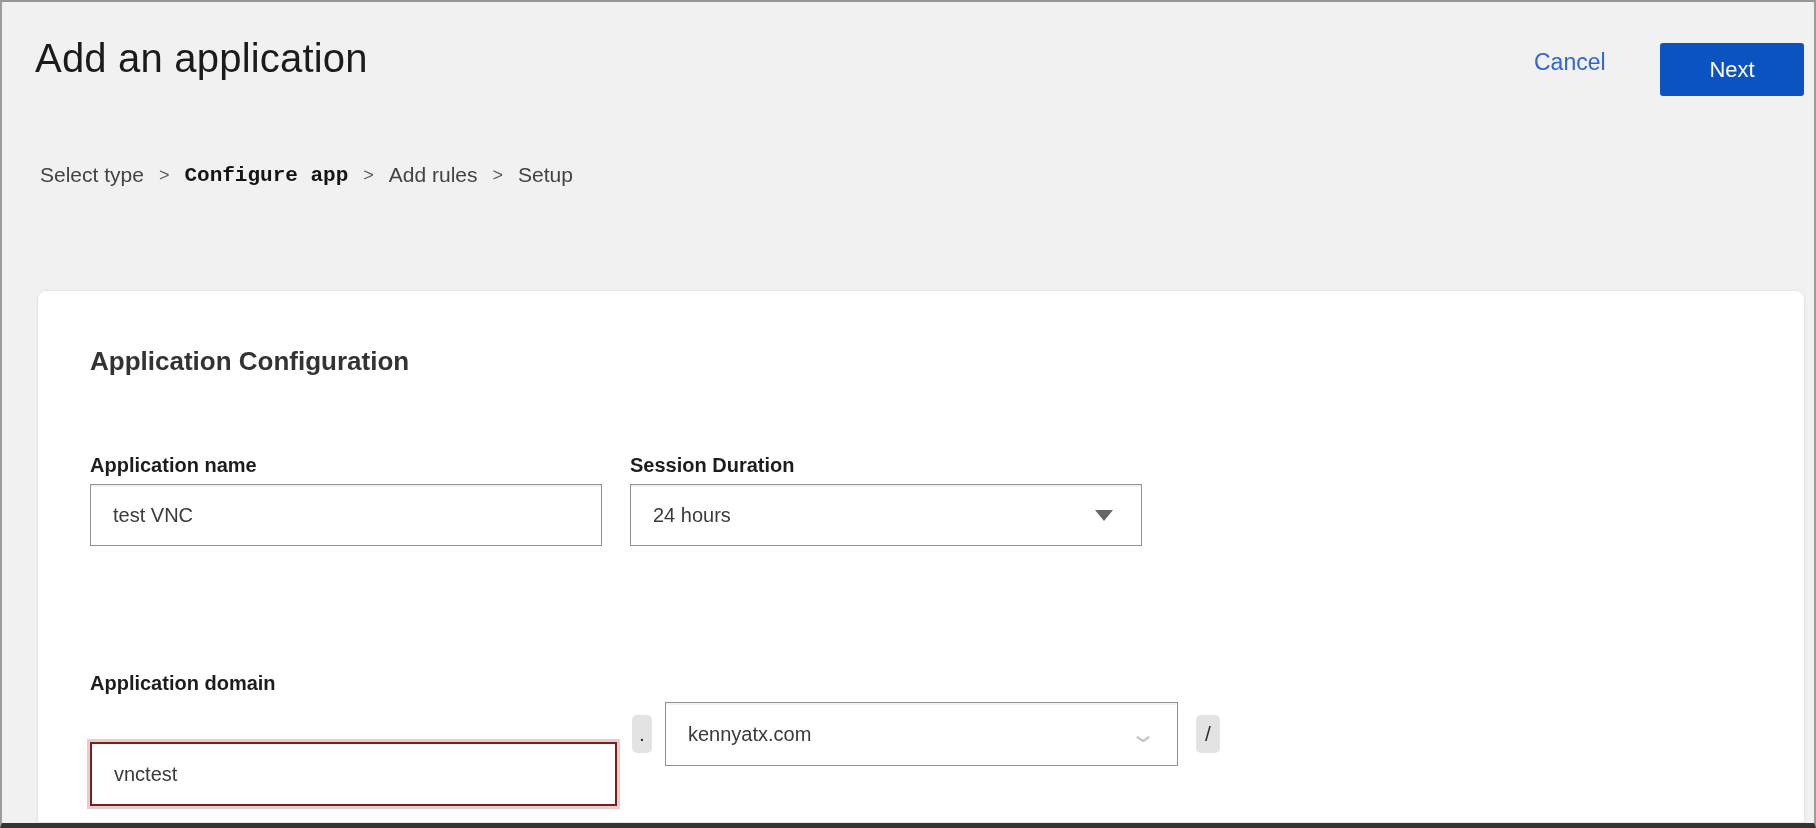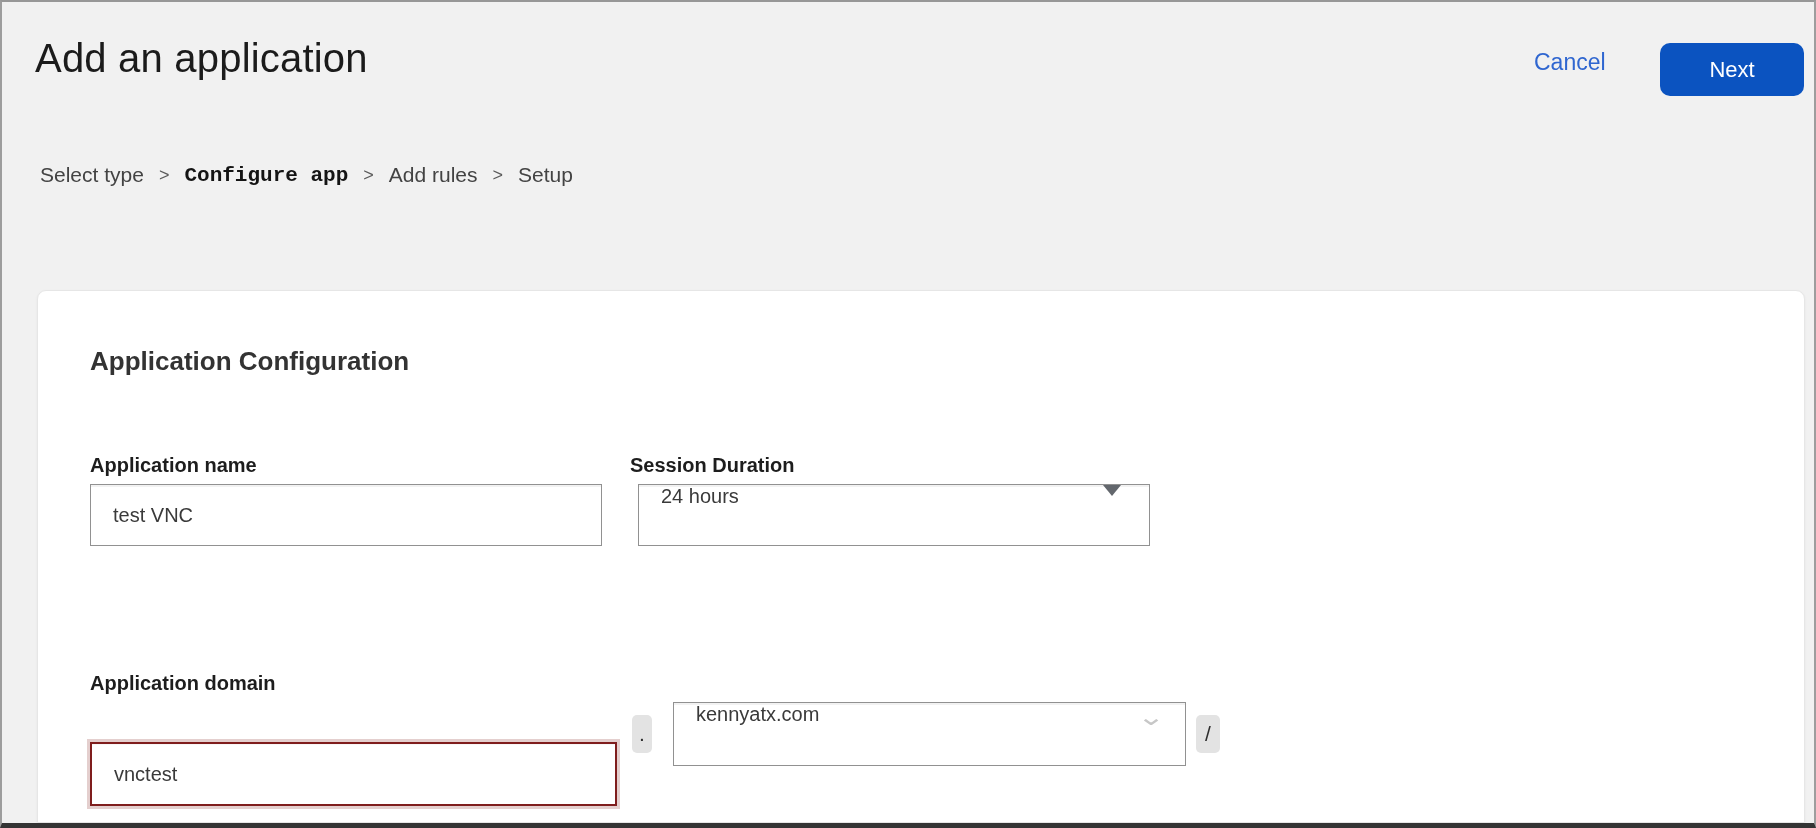--- a/index.html
+++ b/index.html
@@ -38,21 +38,21 @@
   }
   .next-button {
     position: absolute;
     left: 1658px; top: 41px;
     width: 144px; height: 53px;
     background: #0b53c0;
     color: #ffffff;
     font-size: 22px;
     font-family: inherit;
     border: none;
-    border-radius: 10px;
+    border-radius: 3px;
     cursor: pointer;
   }
   .breadcrumb {
     position: absolute;
     left: 38px; top: 161px;
     font-size: 21px;
     color: #4a4a4a;
     display: flex;
     align-items: center;
     gap: 15px;
@@ -90,23 +90,23 @@
     border-radius: 0;
     font-size: 20px;
     font-family: inherit;
     color: #3a3a3a;
     padding: 0 22px;
     box-shadow: inset 0 2px 0 rgba(0,0,0,0.05);
   }
   .text-input::placeholder { color: #9b9b9b; opacity: 1; }
   .select-box {
     display: flex;
+    align-items: center;
     justify-content: space-between;
     cursor: pointer;
-    margin-left: 8px;
   }
   .caret-down {
     width: 0; height: 0;
     border-left: 9px solid transparent;
     border-right: 9px solid transparent;
     border-top: 11px solid #63676d;
     margin-right: 6px;
   }
   .chevron-down {
     color: #c7c7c7;

